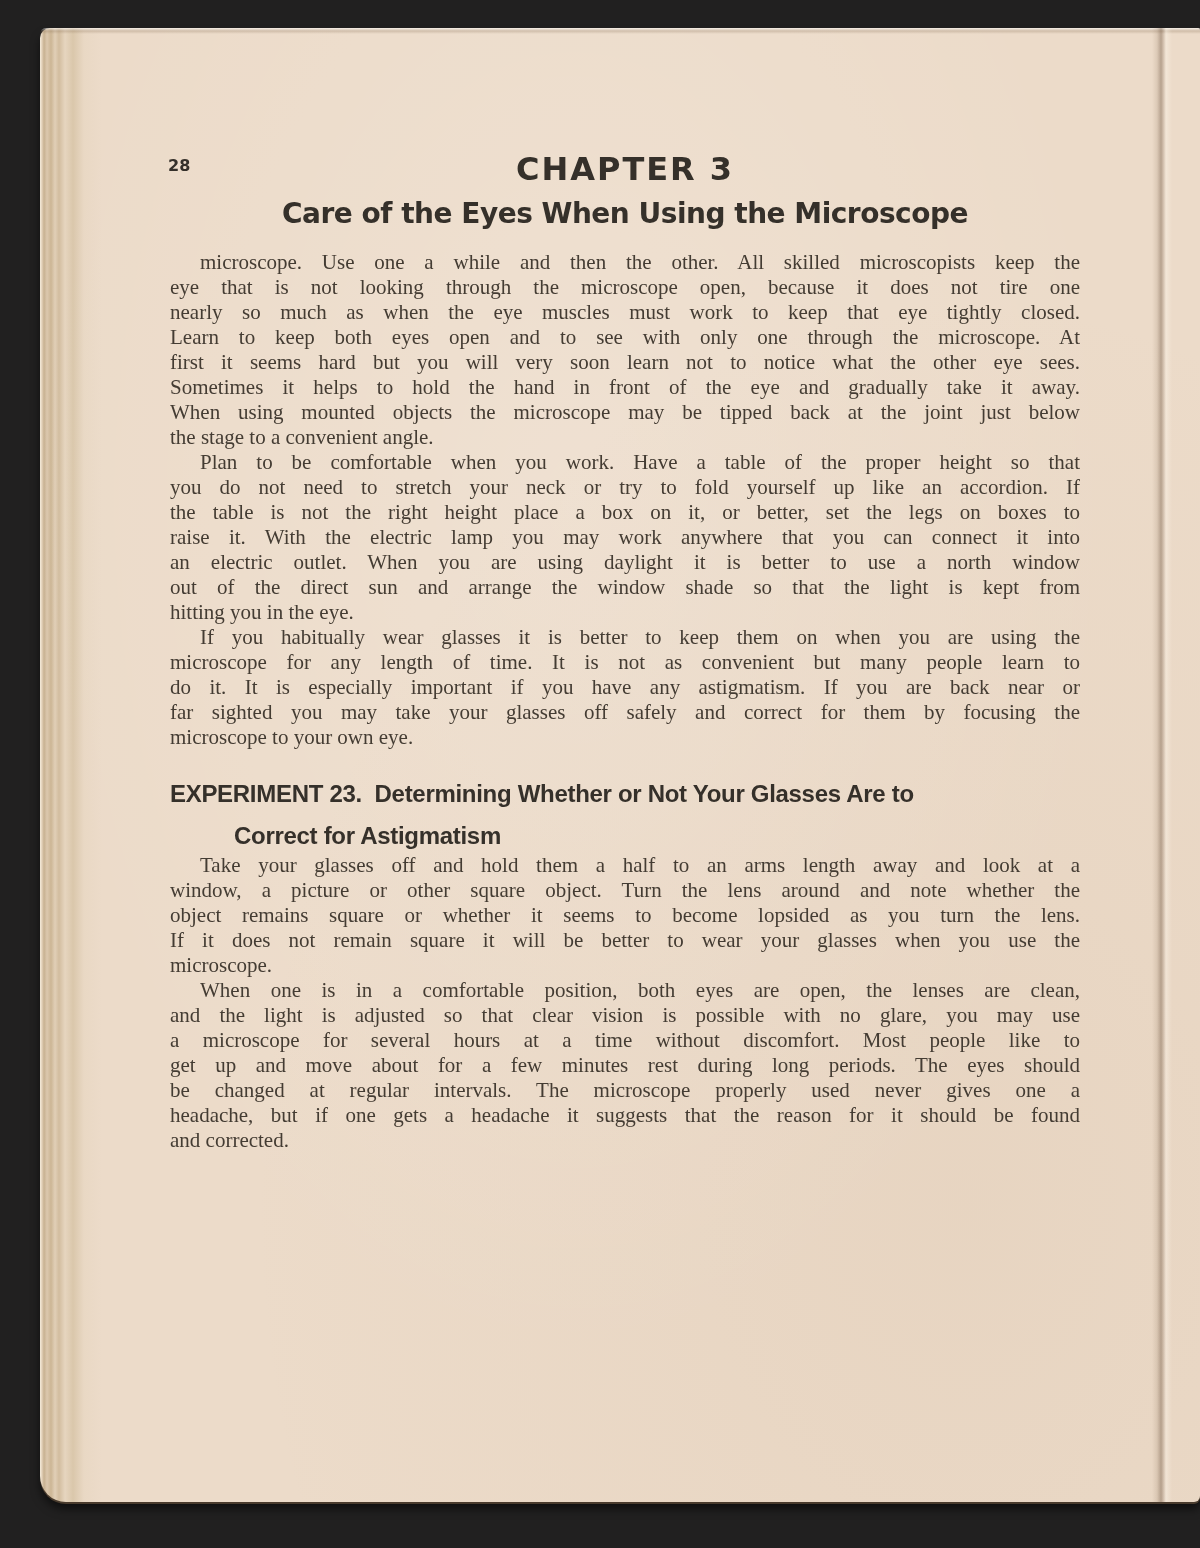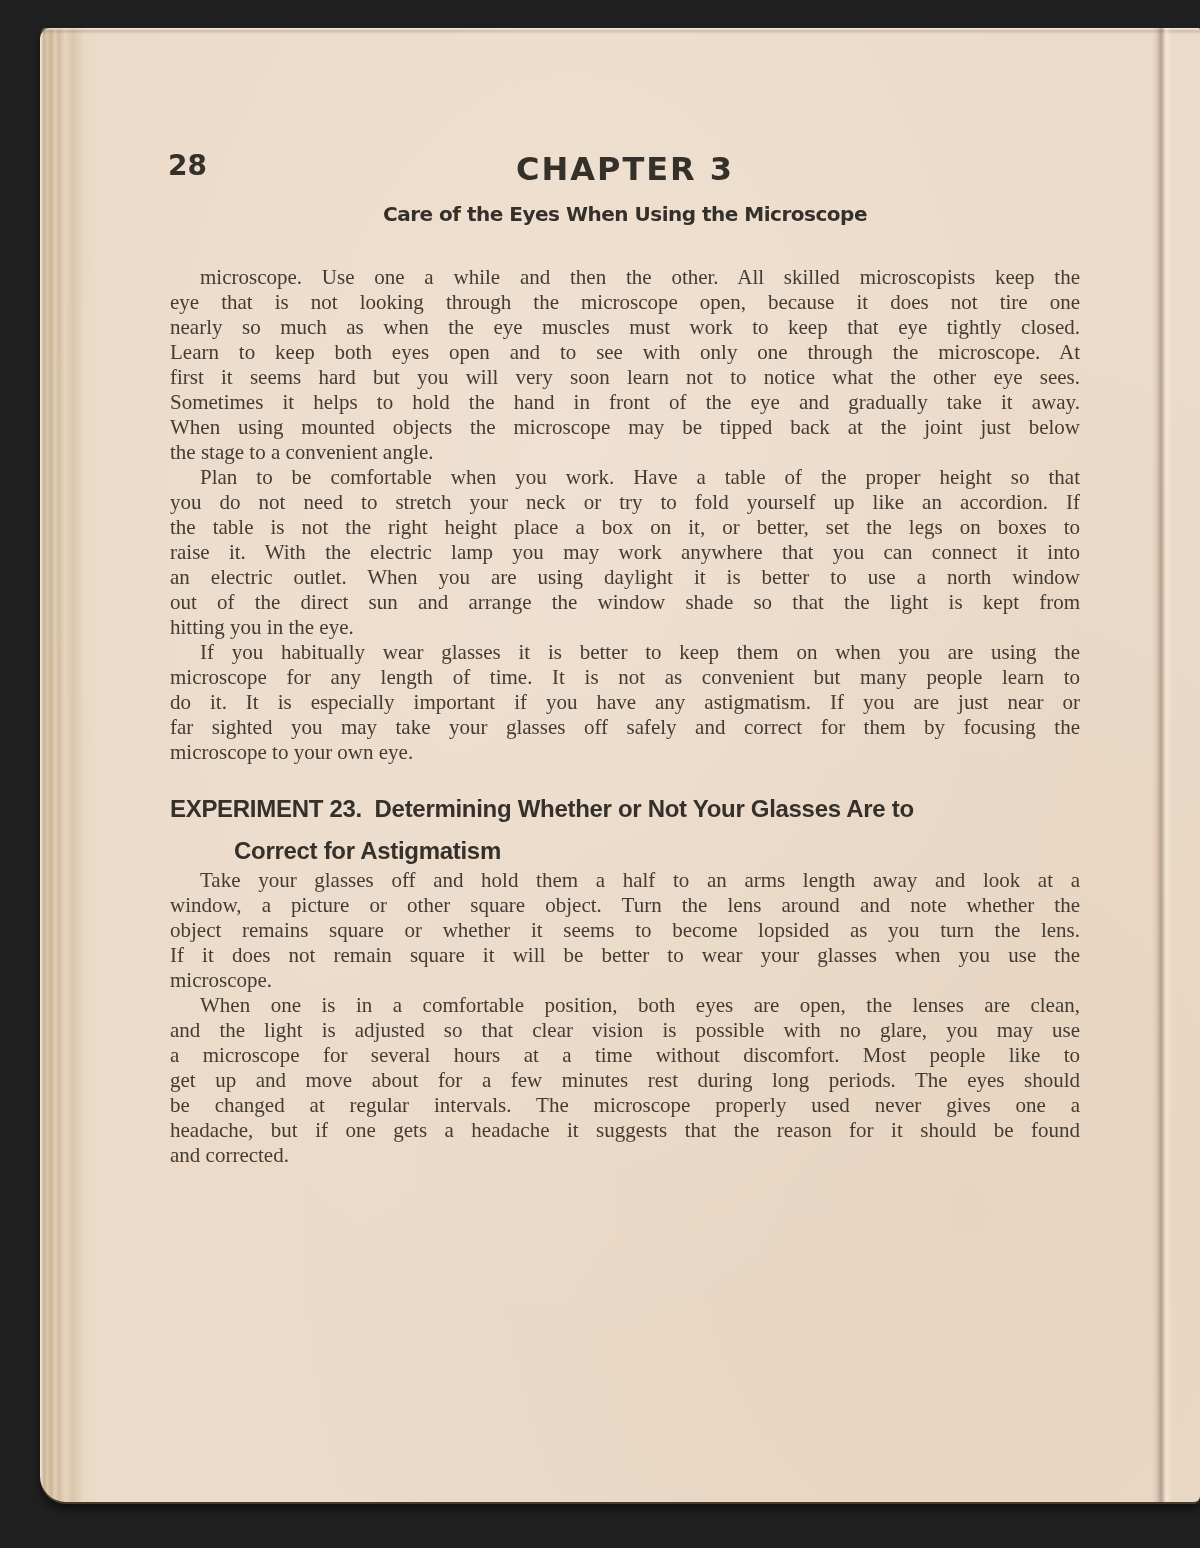--- a/index.html
+++ b/index.html
@@ -62,42 +62,42 @@
     color: var(--ink);
     font-size: 21px;
     line-height: 25px;
   }
   .heading-row { position: relative; height: 38px; }
   .page-number {
     position: absolute;
     left: -2px; top: 3px;
     font-family: "DejaVu Sans", "Liberation Sans", sans-serif;
     font-weight: bold;
-    font-size: 28px;
+    font-size: 16px;
     color: var(--heading_ink);
   }
   .chapter {
     text-align: center;
     font-family: "DejaVu Sans", "Liberation Sans", sans-serif;
     font-weight: bold;
     font-size: 32px;
     line-height: 38px;
     letter-spacing: 2px;
     color: var(--heading_ink);
   }
   .subtitle {
     margin-top: 6px;
     text-align: center;
     font-family: "DejaVu Sans", "Liberation Sans", sans-serif;
     font-weight: bold;
-    font-size: 20px;
+    font-size: 28px;
     line-height: 40px;
     letter-spacing: -0.5px;
     color: var(--heading_ink);
-    margin-bottom: 31px;
+    margin-bottom: 16px;
   }
   .paragraph { width: 910px; }
   .paragraph .jline:first-child { text-indent: 30px; }
   .jline {
     text-align: justify;
     text-align-last: justify;
     text-justify: inter-word;
     height: 25px;
     white-space: nowrap;
   }
@@ -148,21 +148,21 @@
         <div class="jline">you do not need to stretch your neck or try to fold yourself up like an accordion. If</div>
         <div class="jline">the table is not the right height place a box on it, or better, set the legs on boxes to</div>
         <div class="jline">raise it. With the electric lamp you may work anywhere that you can connect it into</div>
         <div class="jline">an electric outlet. When you are using daylight it is better to use a north window</div>
         <div class="jline">out of the direct sun and arrange the window shade so that the light is kept from</div>
         <div class="jline last">hitting you in the eye.</div>
       </div>
     <div class="paragraph">
         <div class="jline">If you habitually wear glasses it is better to keep them on when you are using the</div>
         <div class="jline">microscope for any length of time. It is not as convenient but many people learn to</div>
-        <div class="jline">do it. It is especially important if you have any astigmatism. If you are just near or</div>
+        <div class="jline">do it. It is especially important if you have any astigmatism. If you are back near or</div>
         <div class="jline">far sighted you may take your glasses off safely and correct for them by focusing the</div>
         <div class="jline last">microscope to your own eye.</div>
       </div>
 
     <div class="experiment">
       <div class="exp-line1">EXPERIMENT 23.  Determining Whether or Not Your Glasses Are to</div>
       <div class="exp-line2">Correct for Astigmatism</div>
     </div>
 
     <div class="paragraph">

